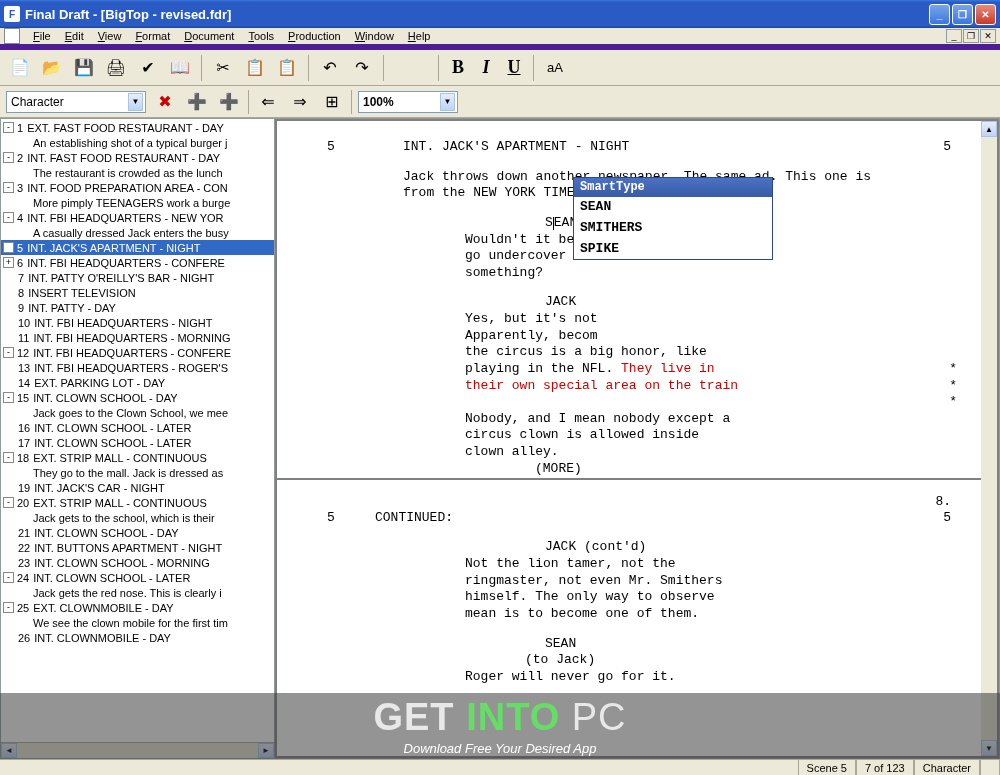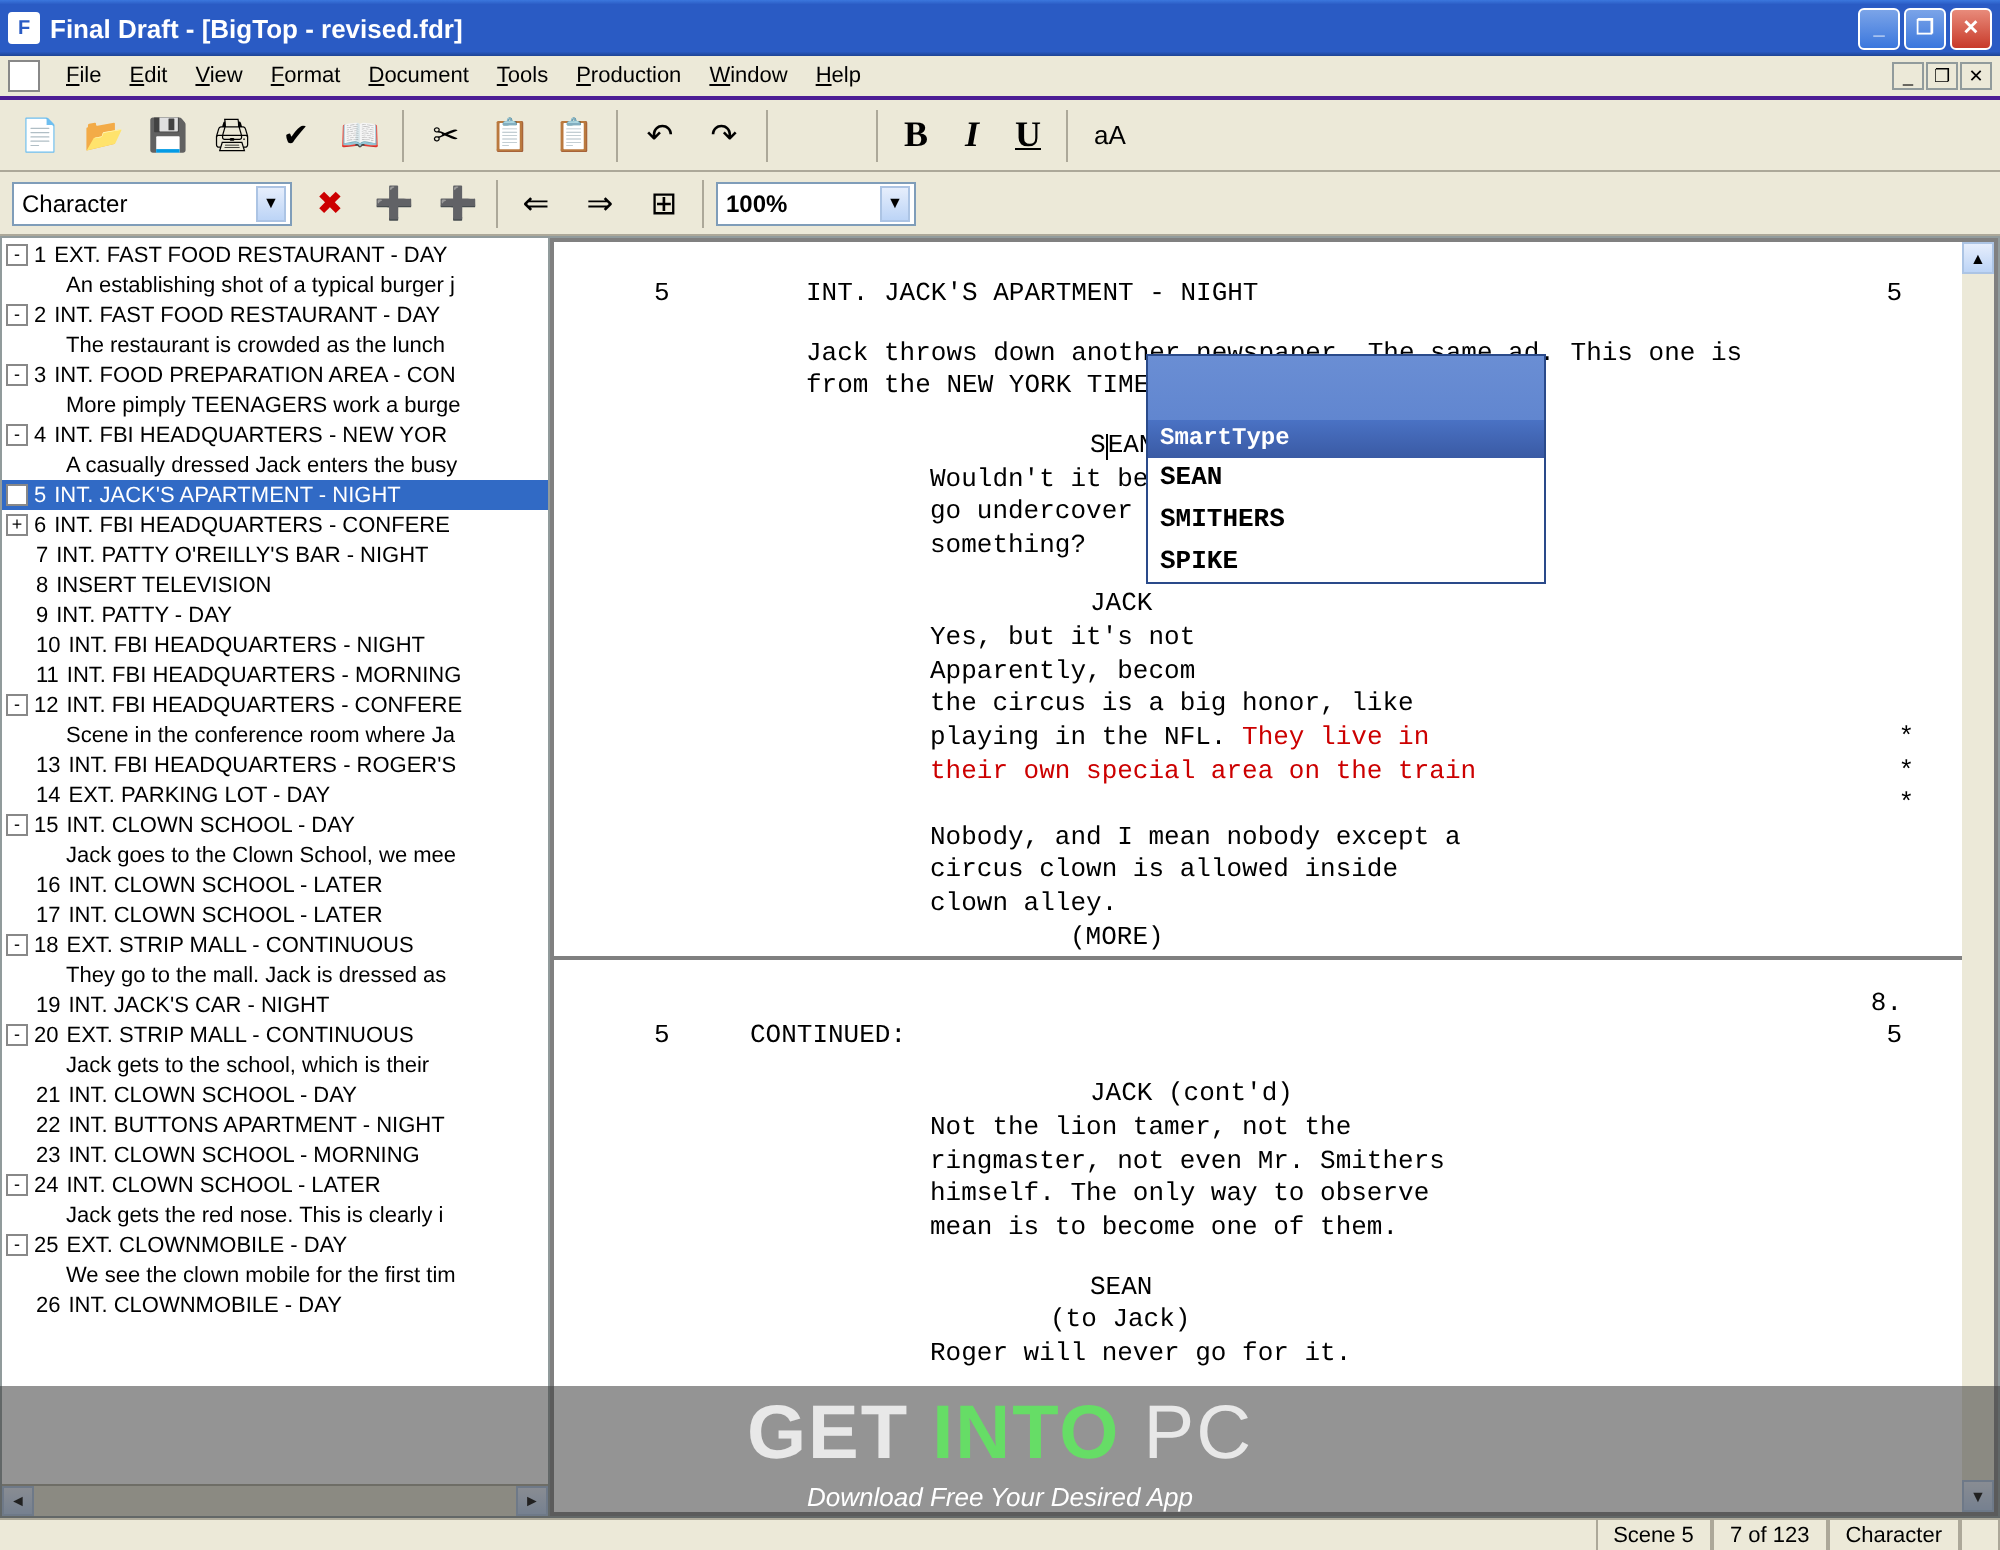--- a/index.html
+++ b/index.html
@@ -7,21 +7,21 @@
 
 .titlebar { background: linear-gradient(to bottom, #3b77dd 0%, #2a5bc4 8%, #2a5bc4 92%, #1e4494 100%); height: 28px; display: flex; align-items: center; padding: 0 4px; color: white; font-size: 13px; font-weight: bold; }
 .titlebar .icon { width: 16px; height: 16px; background: #fff; border-radius: 2px; margin-right: 5px; display: flex; align-items: center; justify-content: center; color: #2a5bc4; font-size: 10px; }
 .titlebar .title { flex: 1; }
 .titlebar .win-btns { display: flex; gap: 2px; }
 .titlebar .win-btn { width: 21px; height: 21px; border: 1px solid #fff; border-radius: 3px; display: flex; align-items: center; justify-content: center; color: white; font-weight: bold; font-size: 10px; cursor: pointer; }
 .titlebar .win-btn.min { background: linear-gradient(#7ba4e8,#3b77dd); }
 .titlebar .win-btn.max { background: linear-gradient(#7ba4e8,#3b77dd); }
 .titlebar .win-btn.close { background: linear-gradient(#e88b7b,#c83a2a); }
 
-.menubar { background: #ece9d8; height: 22px; display: flex; align-items: center; padding: 0 4px; border-bottom: 2px solid #4c1d95; }
+.menubar { background: #ece9d8; height: 22px; display: flex; align-items: center; padding: 0 4px; border-bottom: 6px solid #4c1d95; }
 .menubar .doc-icon { width: 16px; height: 16px; background: #fff; border: 1px solid #888; margin-right: 6px; }
 .menubar .menu-item { padding: 2px 7px; cursor: pointer; }
 .menubar .menu-item u { text-decoration: underline; }
 .menubar .mdi-btns { margin-left: auto; display: flex; gap: 1px; }
 .menubar .mdi-btn { width: 16px; height: 14px; border: 1px solid #919b9c; background: #ece9d8; font-size: 9px; display: flex; align-items: center; justify-content: center; cursor: pointer; }
 
 .toolbar1 { background: #ece9d8; height: 36px; display: flex; align-items: center; padding: 0 6px; gap: 4px; border-bottom: 1px solid #aca899; }
 .toolbar1 .tbtn { width: 28px; height: 28px; border: 1px solid transparent; border-radius: 2px; display: flex; align-items: center; justify-content: center; cursor: pointer; font-size: 16px; }
 .toolbar1 .sep { width: 1px; height: 26px; background: #aca899; margin: 0 3px; }
 .toolbar1 .fmt { font-family: 'Times New Roman', serif; font-size: 18px; font-weight: bold; width: 24px; }
@@ -57,21 +57,21 @@
 .page .slugline { font-weight: normal; margin-left: 98px; }
 .page .action { margin-left: 98px; margin-top: 13px; max-width: 480px; }
 .page .char { margin-left: 240px; margin-top: 13px; }
 .page .dialog { margin-left: 160px; max-width: 360px; }
 .page .paren { margin-left: 220px; }
 .page .red { color: #cc0000; }
 .page .star { position: absolute; right: 40px; }
 .page .caret { border-left: 1px solid black; display: inline-block; height: 13px; vertical-align: text-bottom; }
 
 .smarttype { position: absolute; top: 56px; left: 296px; width: 200px; background: linear-gradient(to bottom, #6a8ed4 0%, #4a72c4 100%); border: 1px solid #2a4a8a; z-index: 10; }
-.smarttype .st-title { background: linear-gradient(to bottom, #4a72c4, #3a5aa4); color: white; font-weight: bold; padding: 2px 6px; font-size: 12px; margin-top: 32px; }
+.smarttype .st-title { background: linear-gradient(to bottom, #4a72c4, #3a5aa4); color: white; font-weight: bold; padding: 2px 6px; font-size: 12px; }
 .smarttype .st-item { background: white; padding: 2px 6px; font-size: 13px; font-weight: bold; cursor: pointer; }
 
 .editor .vscroll { position: absolute; top: 2px; right: 2px; bottom: 2px; width: 16px; background: #ece9d8; display: flex; flex-direction: column; }
 .editor .vscroll .sarrow { height: 16px; background: linear-gradient(#e6eefc,#bcd4f6); border: 1px solid #acc4e4; display: flex; align-items: center; justify-content: center; font-size: 8px; cursor: pointer; }
 .editor .vscroll .strack { flex: 1; }
 
 .watermark { position: absolute; left: 0; right: 0; bottom: 16px; height: 66px; display: flex; flex-direction: column; align-items: center; justify-content: center; background: rgba(60,60,60,0.55); z-index: 50; }
 .watermark .wm1 { font-size: 38px; font-weight: 800; color: #ffffff; letter-spacing: 1px; }
 .watermark .wm1 .g { color: #e8e8e8; }
 .watermark .wm1 .i { color: #66dd66; margin-top: 47px; }
@@ -218,21 +218,20 @@
         <div class="tree-item scene">
           <span class="noexp"></span>
           <span class="num">11</span>
           <span>INT. FBI HEADQUARTERS - MORNING</span>
         </div>
         <div class="tree-item scene">
           <span class="expander">-</span>
           <span class="num">12</span>
           <span>INT. FBI HEADQUARTERS - CONFERE</span>
         </div>
-        <div class="tree-item desc">Scene in the conference room where Ja</div>
         <div class="tree-item scene">
           <span class="noexp"></span>
           <span class="num">13</span>
           <span>INT. FBI HEADQUARTERS - ROGER'S</span>
         </div>
         <div class="tree-item scene">
           <span class="noexp"></span>
           <span class="num">14</span>
           <span>EXT. PARKING LOT - DAY</span>
         </div>

